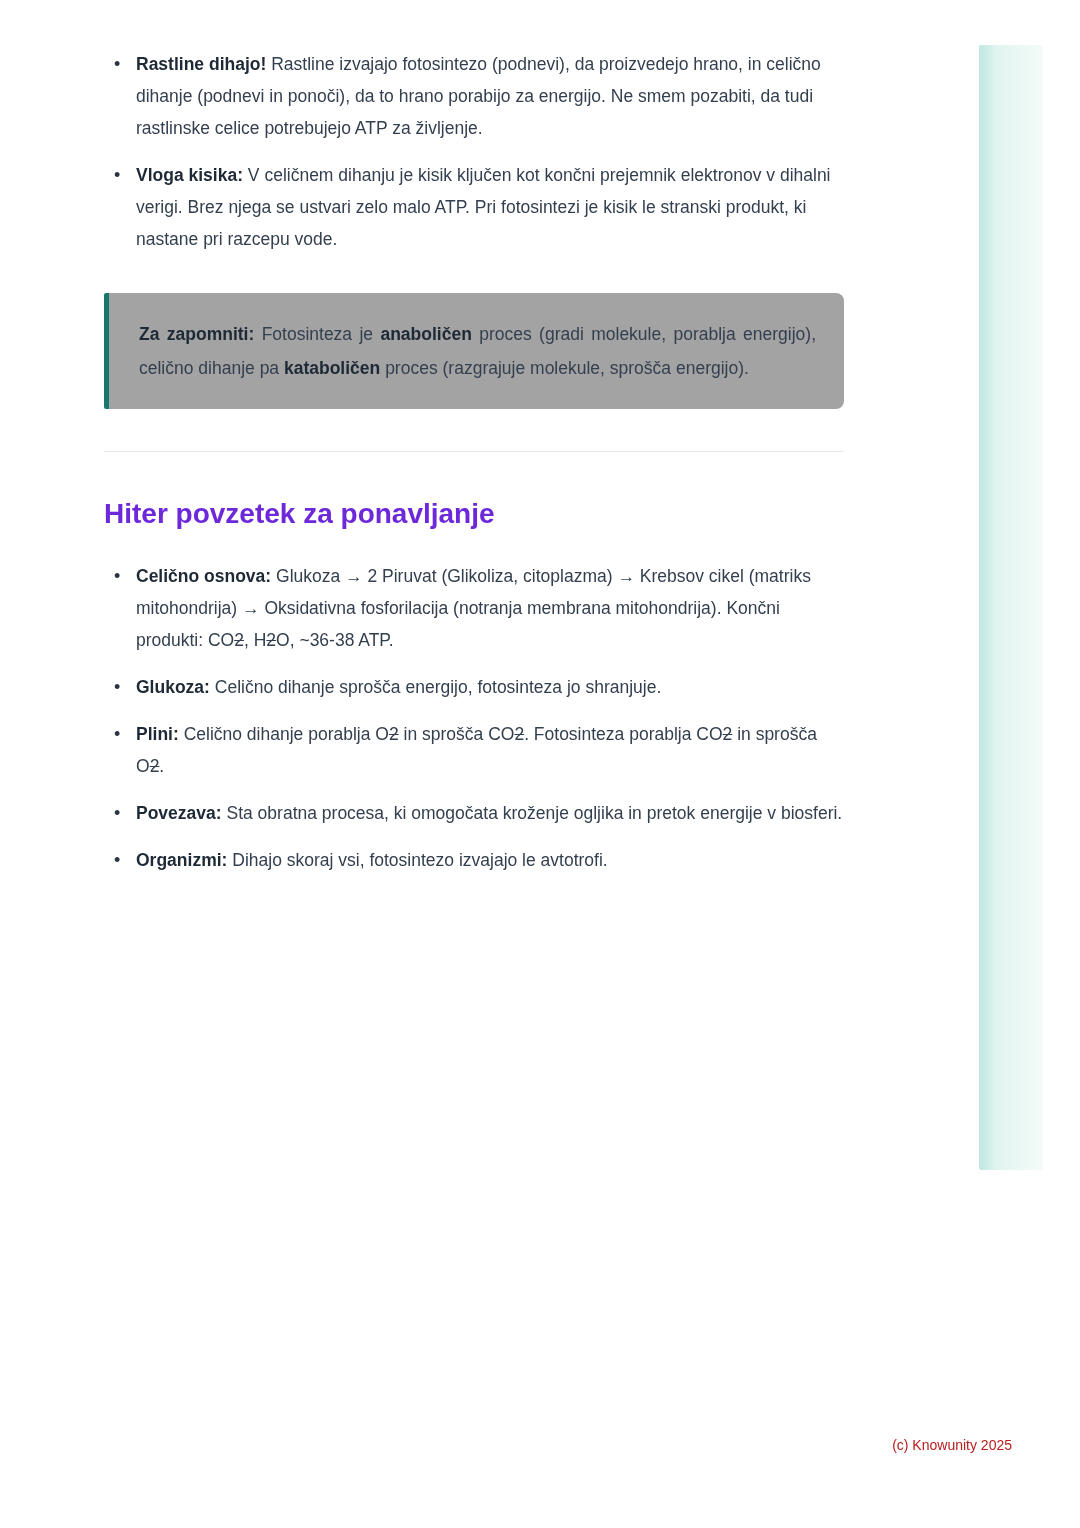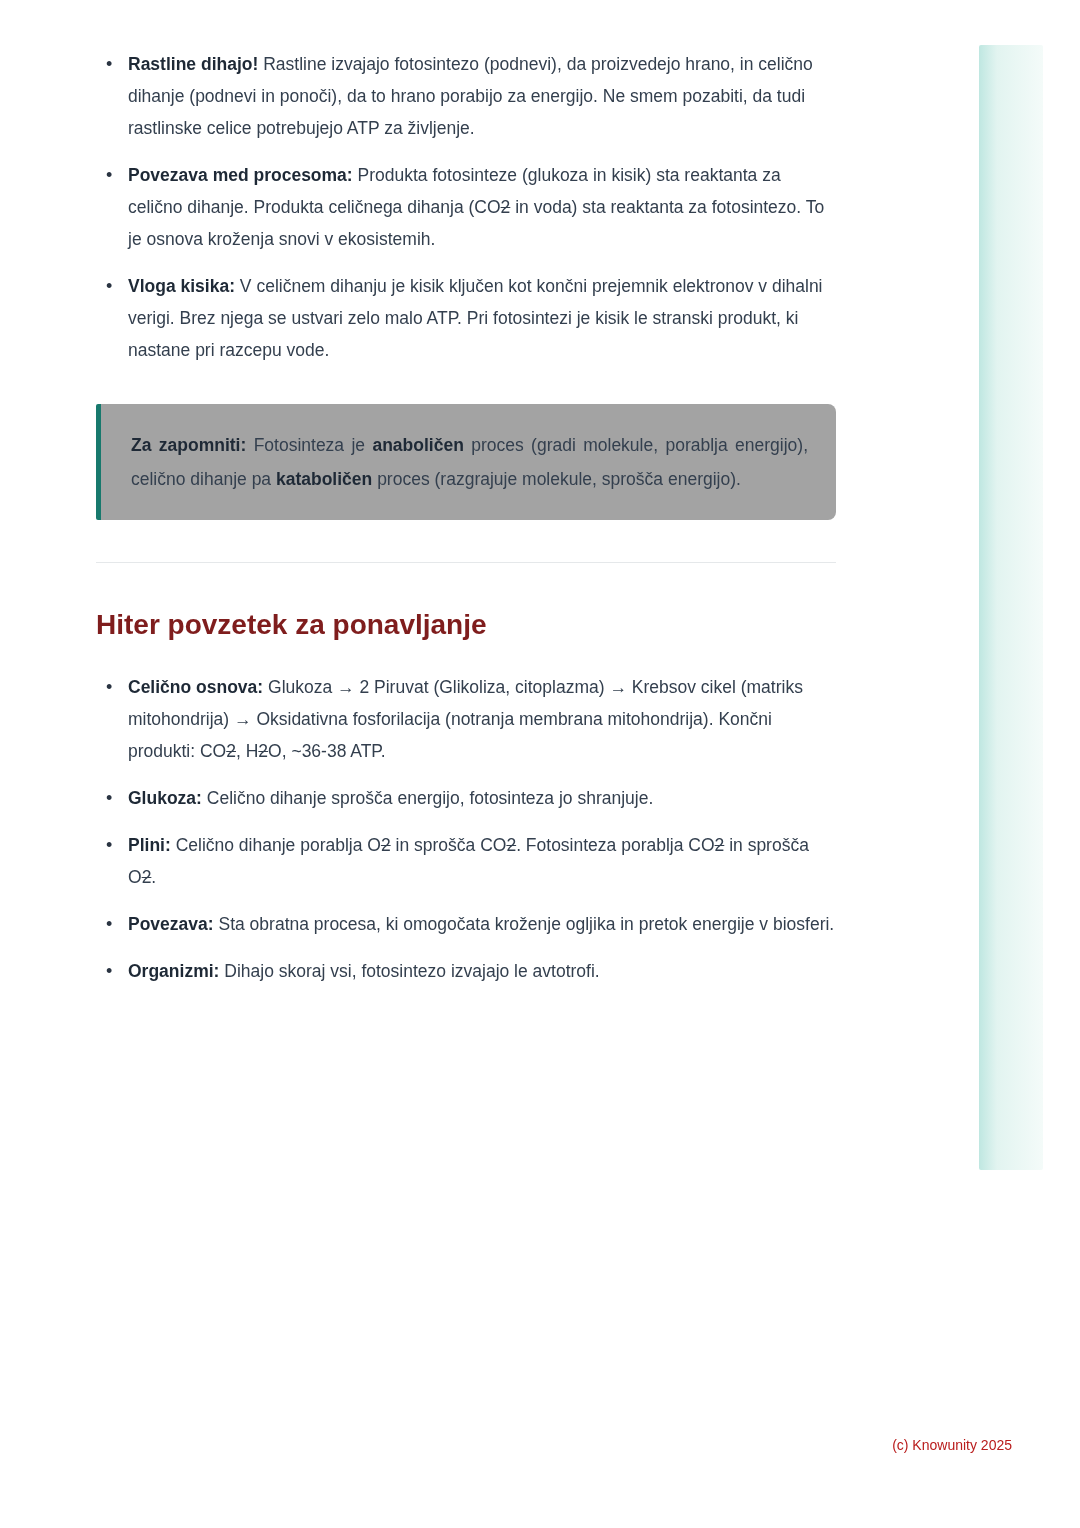--- a/index.html
+++ b/index.html
@@ -6,21 +6,21 @@
   .page {
     position: relative;
     width: 1080px;
     height: 1528px;
     background: #ffffff;
     overflow: hidden;
     font-family: "Liberation Sans", sans-serif;
   }
   .content {
     position: absolute;
-    left: 96px;
+    left: 104px;
     top: 48px;
     width: 740px;
   }
   ul.notes {
     list-style: none;
     margin: 0;
     padding: 0;
   }
   ul.notes li {
     position: relative;
@@ -55,21 +55,21 @@
     margin: 42px 0 0 0;
     border: 0;
     border-top: 1px solid #e5e8ea;
     height: 0;
     width: 100%;
   }
   h2.section-heading {
     margin: 46px 0 30px 0;
     font-size: 28px;
     font-weight: 700;
-    color: #7f1d1d;
+    color: #6d28d9;
   }
   .side-strip {
     position: absolute;
     top: 45px;
     right: 37px;
     width: 64px;
     height: 1125px;
     background: linear-gradient(90deg, #bfe7e1 0%, #e2f4f0 28%, #f4fbf9 100%);
     border-radius: 2px;
   }
@@ -85,21 +85,20 @@
 <body>
 
 <div class="page">
 
   <div class="side-strip"></div>
 
   <div class="content">
 
     <ul class="notes">
         <li><strong>Rastline dihajo!</strong> Rastline izvajajo fotosintezo (podnevi), da proizvedejo hrano, in celično dihanje (podnevi in ponoči), da to hrano porabijo za energijo. Ne smem pozabiti, da tudi rastlinske celice potrebujejo ATP za življenje.</li>
-        <li><strong>Povezava med procesoma:</strong> Produkta fotosinteze (glukoza in kisik) sta reaktanta za celično dihanje. Produkta celičnega dihanja (CO<span class="strike">2</span> in voda) sta reaktanta za fotosintezo. To je osnova kroženja snovi v ekosistemih.</li>
         <li><strong>Vloga kisika:</strong> V celičnem dihanju je kisik ključen kot končni prejemnik elektronov v dihalni verigi. Brez njega se ustvari zelo malo ATP. Pri fotosintezi je kisik le stranski produkt, ki nastane pri razcepu vode.</li>
       </ul>
 
     <div class="callout"><strong>Za zapomniti:</strong> Fotosinteza je <strong>anaboličen</strong> proces (gradi molekule, porablja energijo), celično dihanje pa <strong>kataboličen</strong> proces (razgrajuje molekule, sprošča energijo).</div>
 
     <hr class="divider">
 
     <h2 class="section-heading">Hiter povzetek za ponavljanje</h2>
 
     <ul class="notes">

